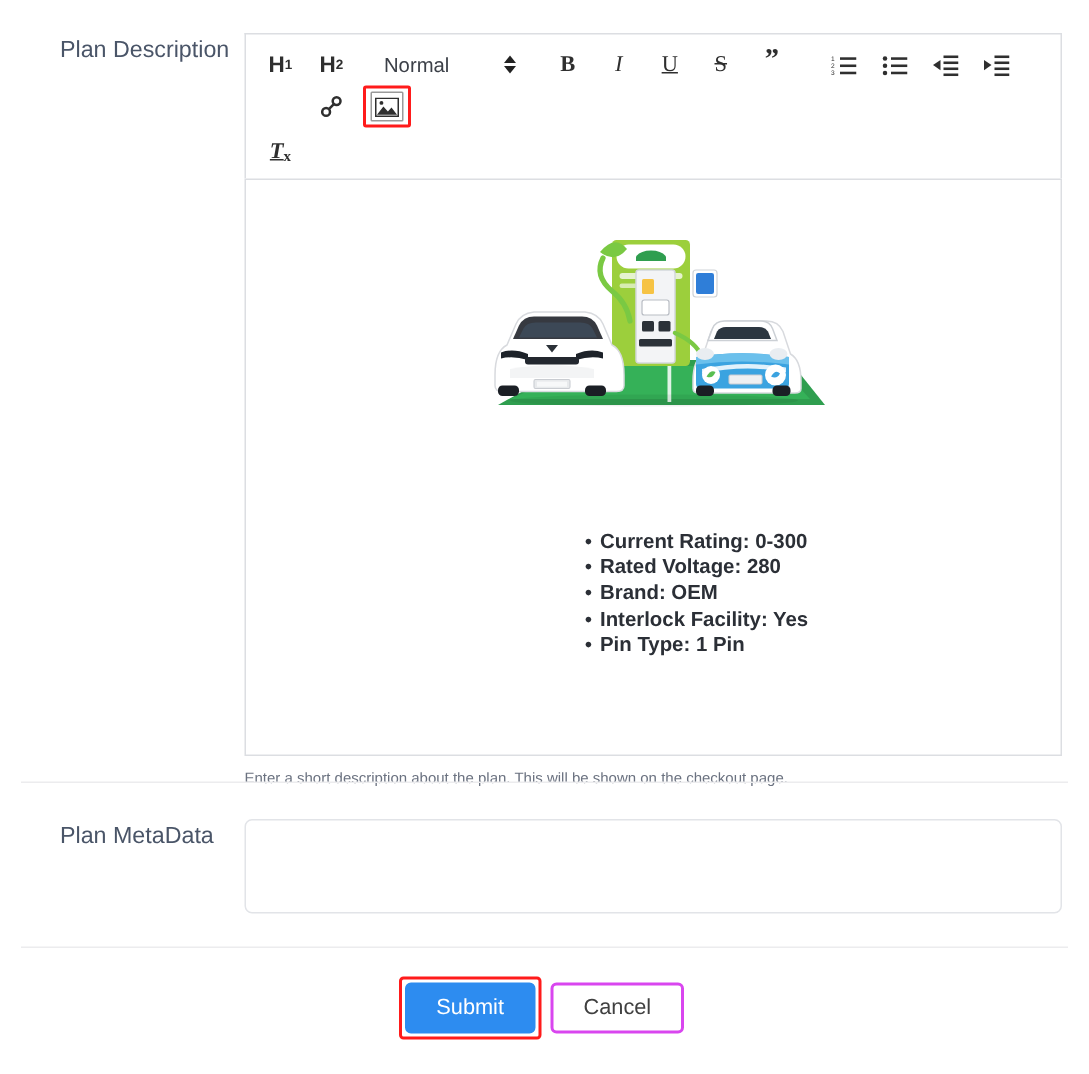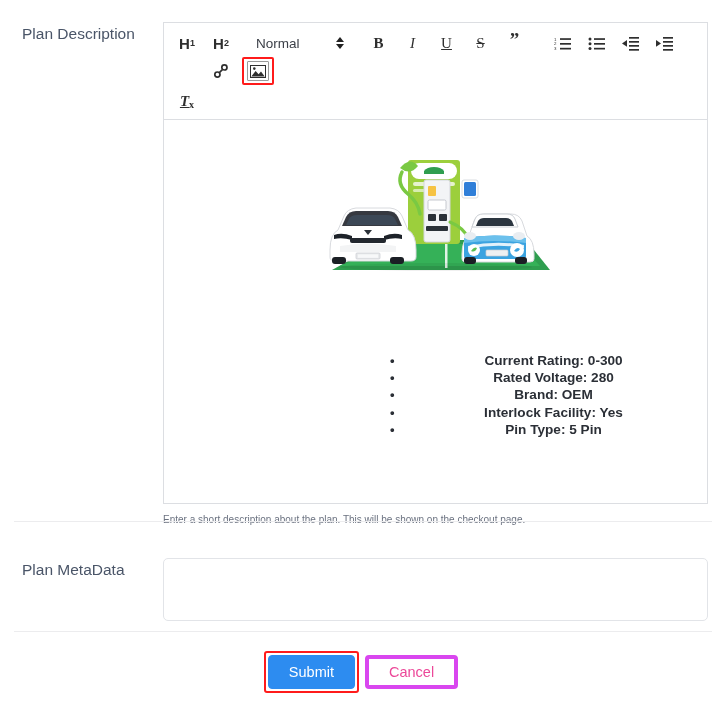--- a/index.html
+++ b/index.html
@@ -9,21 +9,21 @@
     background: #ffffff;
     font-family: "Liberation Sans", sans-serif;
     -webkit-font-smoothing: antialiased;
   }
   .page { position: relative; width: 726px; height: 716px; overflow: hidden; background:#fff; }
 
   
   .form-row { position: relative; display: flex; }
   .label-col {
     width: 163px;
-    padding-left: 22px;
+    padding-left: 40px;
     padding-right: 10px;
     color: #4a5568;
     font-size: 15.5px;
     line-height: 24px;
   }
   .field-col { flex: 1; }
 
   
   .divider {
     position: absolute; left: 14px; right: 14px;
@@ -146,37 +146,36 @@
     padding: 0 20px;
     display:inline-flex; align-items:center; justify-content:center;
   }
   .btn-primary {
     background: #2d8cf0;
     border: 1px solid #2d8cf0;
     color: #fff;
   }
   .btn-default {
     background: #fff;
-    border: 4px solid #d946ef;
-    color: #ec4899;
+    border: 2px solid #d946ef;
+    color: #404040;
     margin-left: 10px;
   }
   .btn-highlight {
     position: absolute;
     left: -4px; top: -4px; right: -4px; bottom: -4px;
     border: 2px solid #ff1b1b;
     border-radius: 3px;
     pointer-events: none;
   }
 
   ul.spec-list {
     margin: 0;
     padding: 0 0 0 226px;
     list-style: none;
-    text-align: center;
   }
   ul.spec-list li {
     color: #2b2f36;
     font-size: 13.6px;
     font-weight: 700;
     line-height: 17.2px;
     position: relative;
     padding-left: 10px;
   }
   ul.spec-list li::before {
@@ -394,32 +393,32 @@
                 <ellipse cx="124" cy="129" rx="96" ry="4" fill="#000000" opacity="0.06"></ellipse>
               </svg>
             </div>
           </div>
 
           <ul class="spec-list" style="margin-top:74px;">
             <li>Current Rating: 0-300</li>
             <li>Rated Voltage: 280</li>
             <li>Brand: OEM</li>
             <li>Interlock Facility: Yes</li>
-            <li>Pin Type: 5 Pin</li>
+            <li>Pin Type: 1 Pin</li>
           </ul>
         </div>
       </div>
 
       <div class="helper-text">Enter a short description about the plan. This will be shown on the checkout page.</div>
     </div>
   </div>
 
   <div class="divider" style="top:521px;"></div>
 
-  <div class="form-row" style="position:absolute; top:546px; left:0; width:726px;margin-top:12px;">
+  <div class="form-row" style="position:absolute; top:546px; left:0; width:726px;">
     <div class="label-col">
       <span>Plan MetaData</span>
     </div>
     <div class="field-col">
       <textarea class="meta-input" placeholder="" style=""></textarea>
     </div>
   </div>
 
   <div class="divider" style="top:631px;"></div>
 

